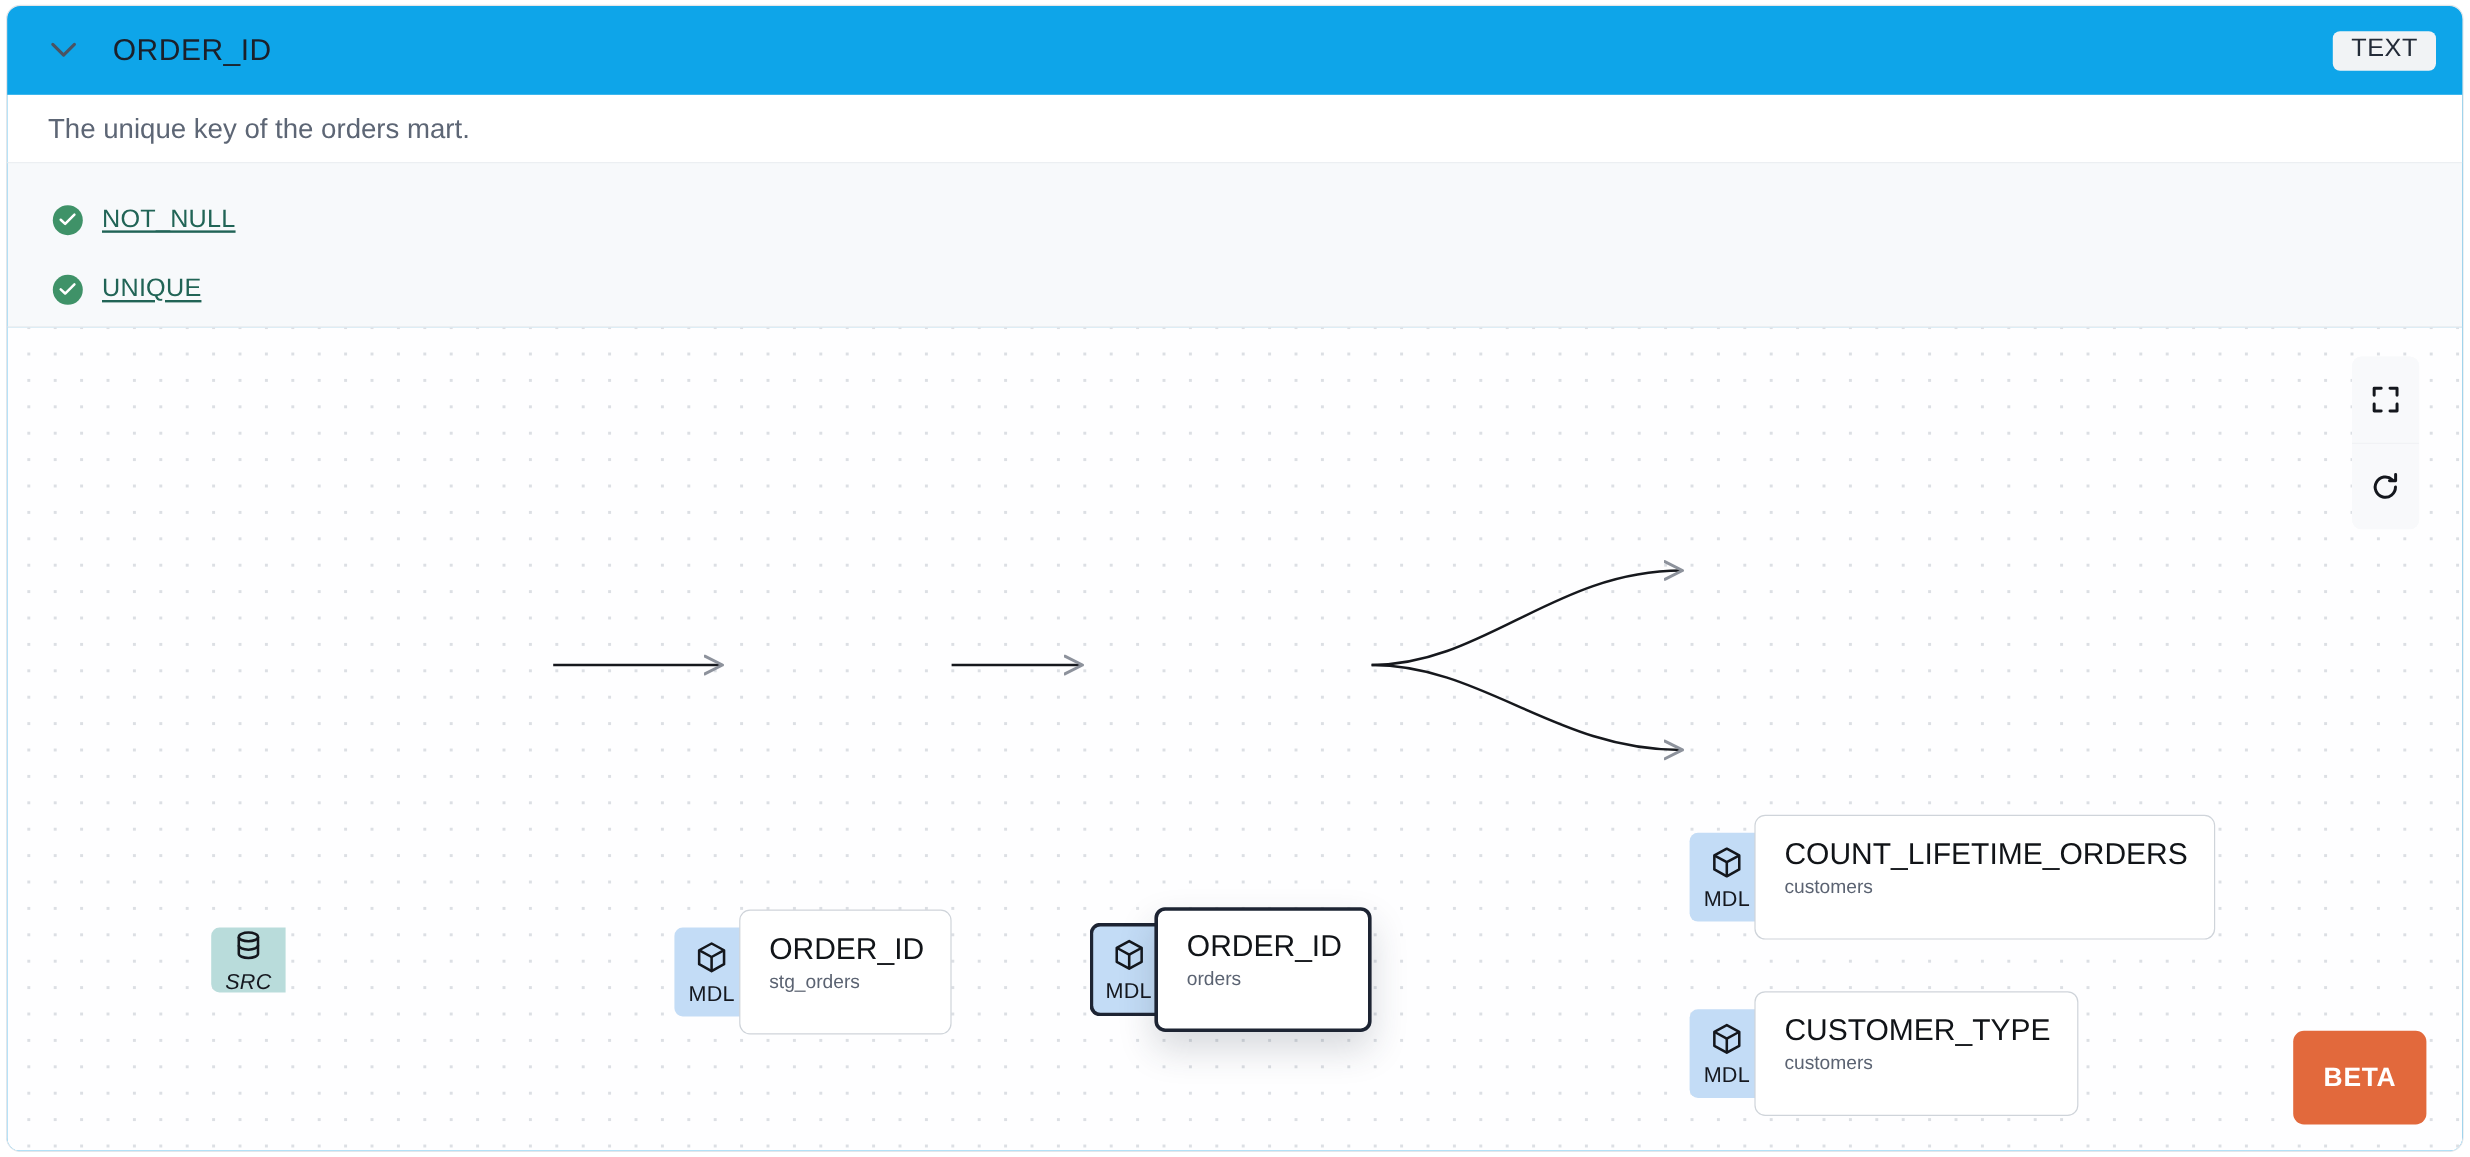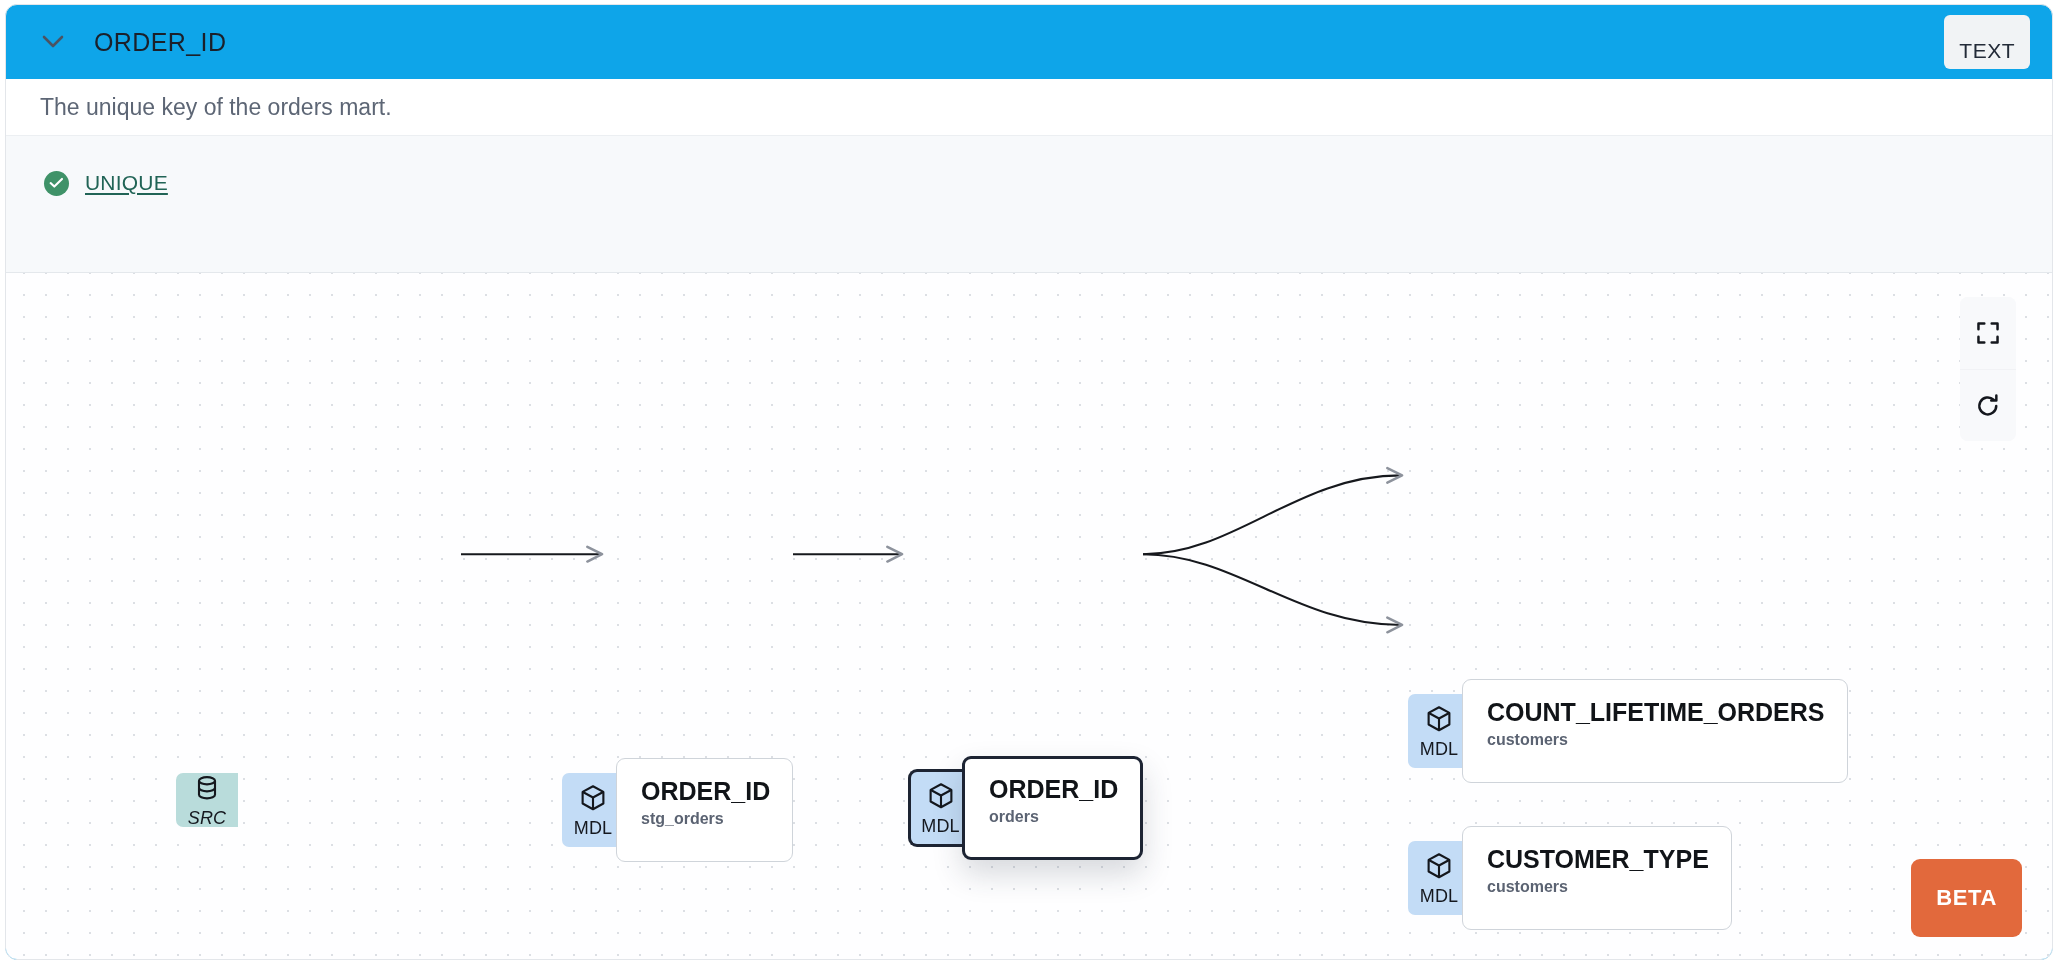--- a/index.html
+++ b/index.html
@@ -55,21 +55,21 @@
     font-weight: 400;
     white-space: nowrap;
   }
 
   .type-badge {
     margin-left: auto;
     background: #f1f3f5;
     color: #232b38;
     font-size: 21px;
     letter-spacing: 0.5px;
-    padding: 25px 15px 8px;
+    padding: 4px 15px 8px;
     border-radius: 6px;
     line-height: 1;
   }
 
   
   .description {
     flex: 0 0 56px;
     padding: 0 30px 0 34px;
     display: flex;
     align-items: center;
@@ -167,21 +167,20 @@
     border-radius: 9px;
     padding: 0 22px 14px 24px;
     display: flex;
     flex-direction: column;
     justify-content: center;
     gap: 5px;
     margin-left: -8px;
     position: relative;
     z-index: 2;
     min-height: 104px;
-    font-weight: bold;
   }
 
   .node.selected .node-body {
     border: 3px solid #1d2433;
     box-shadow: 0 14px 30px rgba(40,48,66,0.18);
   }
   .node.selected .node-badge {
     border: 3px solid #1d2433;
     border-right: none;
     border-radius: 9px 0 0 9px;
@@ -253,20 +252,28 @@
       </svg>
     </div>
     <div class="page-title">ORDER_ID</div>
     <div class="type-badge">TEXT</div>
   </div>
 
   <div class="description">The unique key of the orders mart.</div>
 
   <div class="tests">
 
+    <div class="test-row">
+      <span class="check-icon">
+        <svg width="15" height="12" viewBox="0 0 15 12" fill="none">
+          <path d="M1.6 6.1 L5.3 9.6 L13 1.9" stroke="#ffffff" stroke-width="2.1" stroke-linecap="round" stroke-linejoin="round"></path>
+        </svg>
+      </span>
+      <span class="test-link">NOT_NULL</span>
+    </div>
 
     <div class="test-row">
       <span class="check-icon">
         <svg width="15" height="12" viewBox="0 0 15 12" fill="none">
           <path d="M1.6 6.1 L5.3 9.6 L13 1.9" stroke="#ffffff" stroke-width="2.1" stroke-linecap="round" stroke-linejoin="round"></path>
         </svg>
       </span>
       <span class="test-link">UNIQUE</span>
     </div>
 

